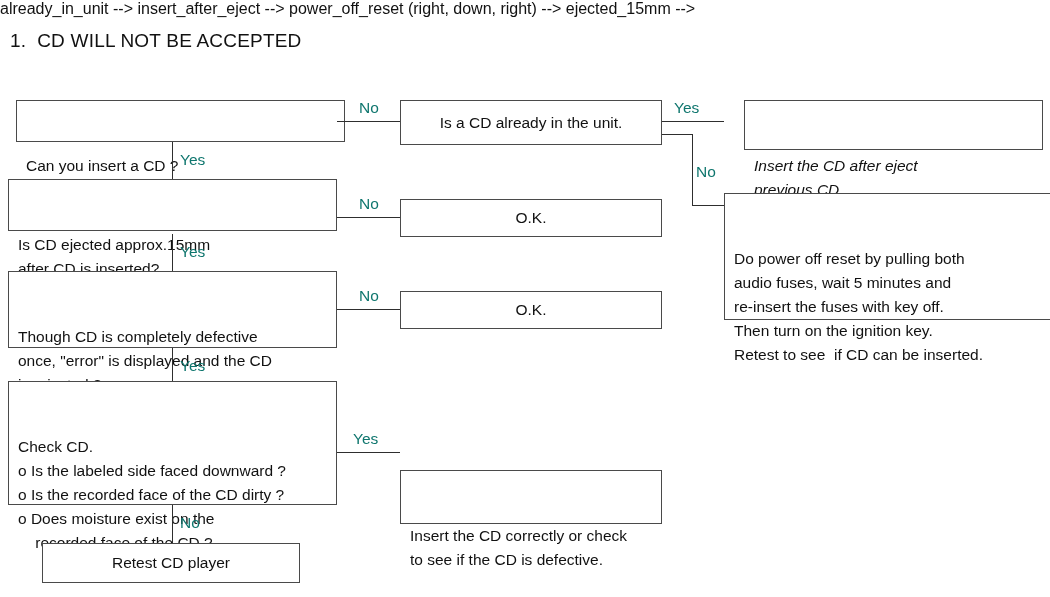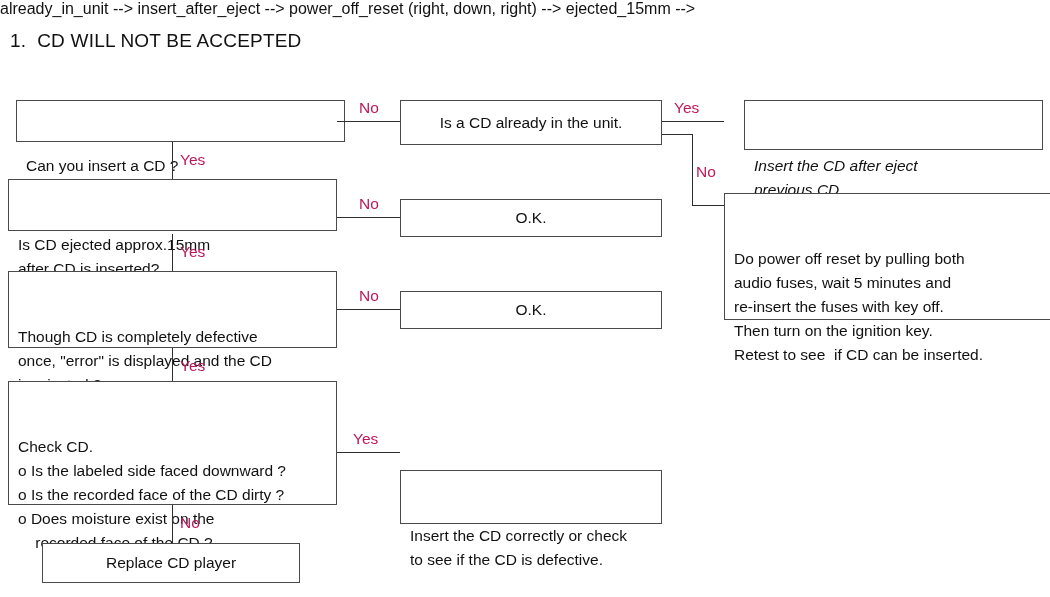--- a/index.html
+++ b/index.html
@@ -56,21 +56,21 @@
   }
   .vline {
     position: absolute;
     width: 0;
     border-left: 1.6px solid #2e2e2e;
   }
   .elabel {
     position: absolute;
     font-size: 15.5px;
     line-height: 18px;
-    color: #be185d;
+    color: #0f766e;
     white-space: pre;
   }
 </style>
 </head>
 <body>
 
 <div id="page">
 
   <div class="title">1.  CD WILL NOT BE ACCEPTED</div>
 
@@ -162,16 +162,16 @@
   </div>
 
   <div class="hline" style="left:337px; top:452px; width:63px;"></div>
   <div class="elabel" style="left:353px; top:430px;">Yes</div>
 
   <div class="vline" style="left:172px; top:505px; height:38px;"></div>
   <div class="elabel" style="left:180px; top:514px;">No</div>
 
   
   <div class="node center" style="left:42px; top:543px; width:258px; height:40px;">
-    <span class="txt">Replace CD player</span>
+    <span class="txt">Retest CD player</span>
   </div>
 
 </div>
 
 </body></html>

